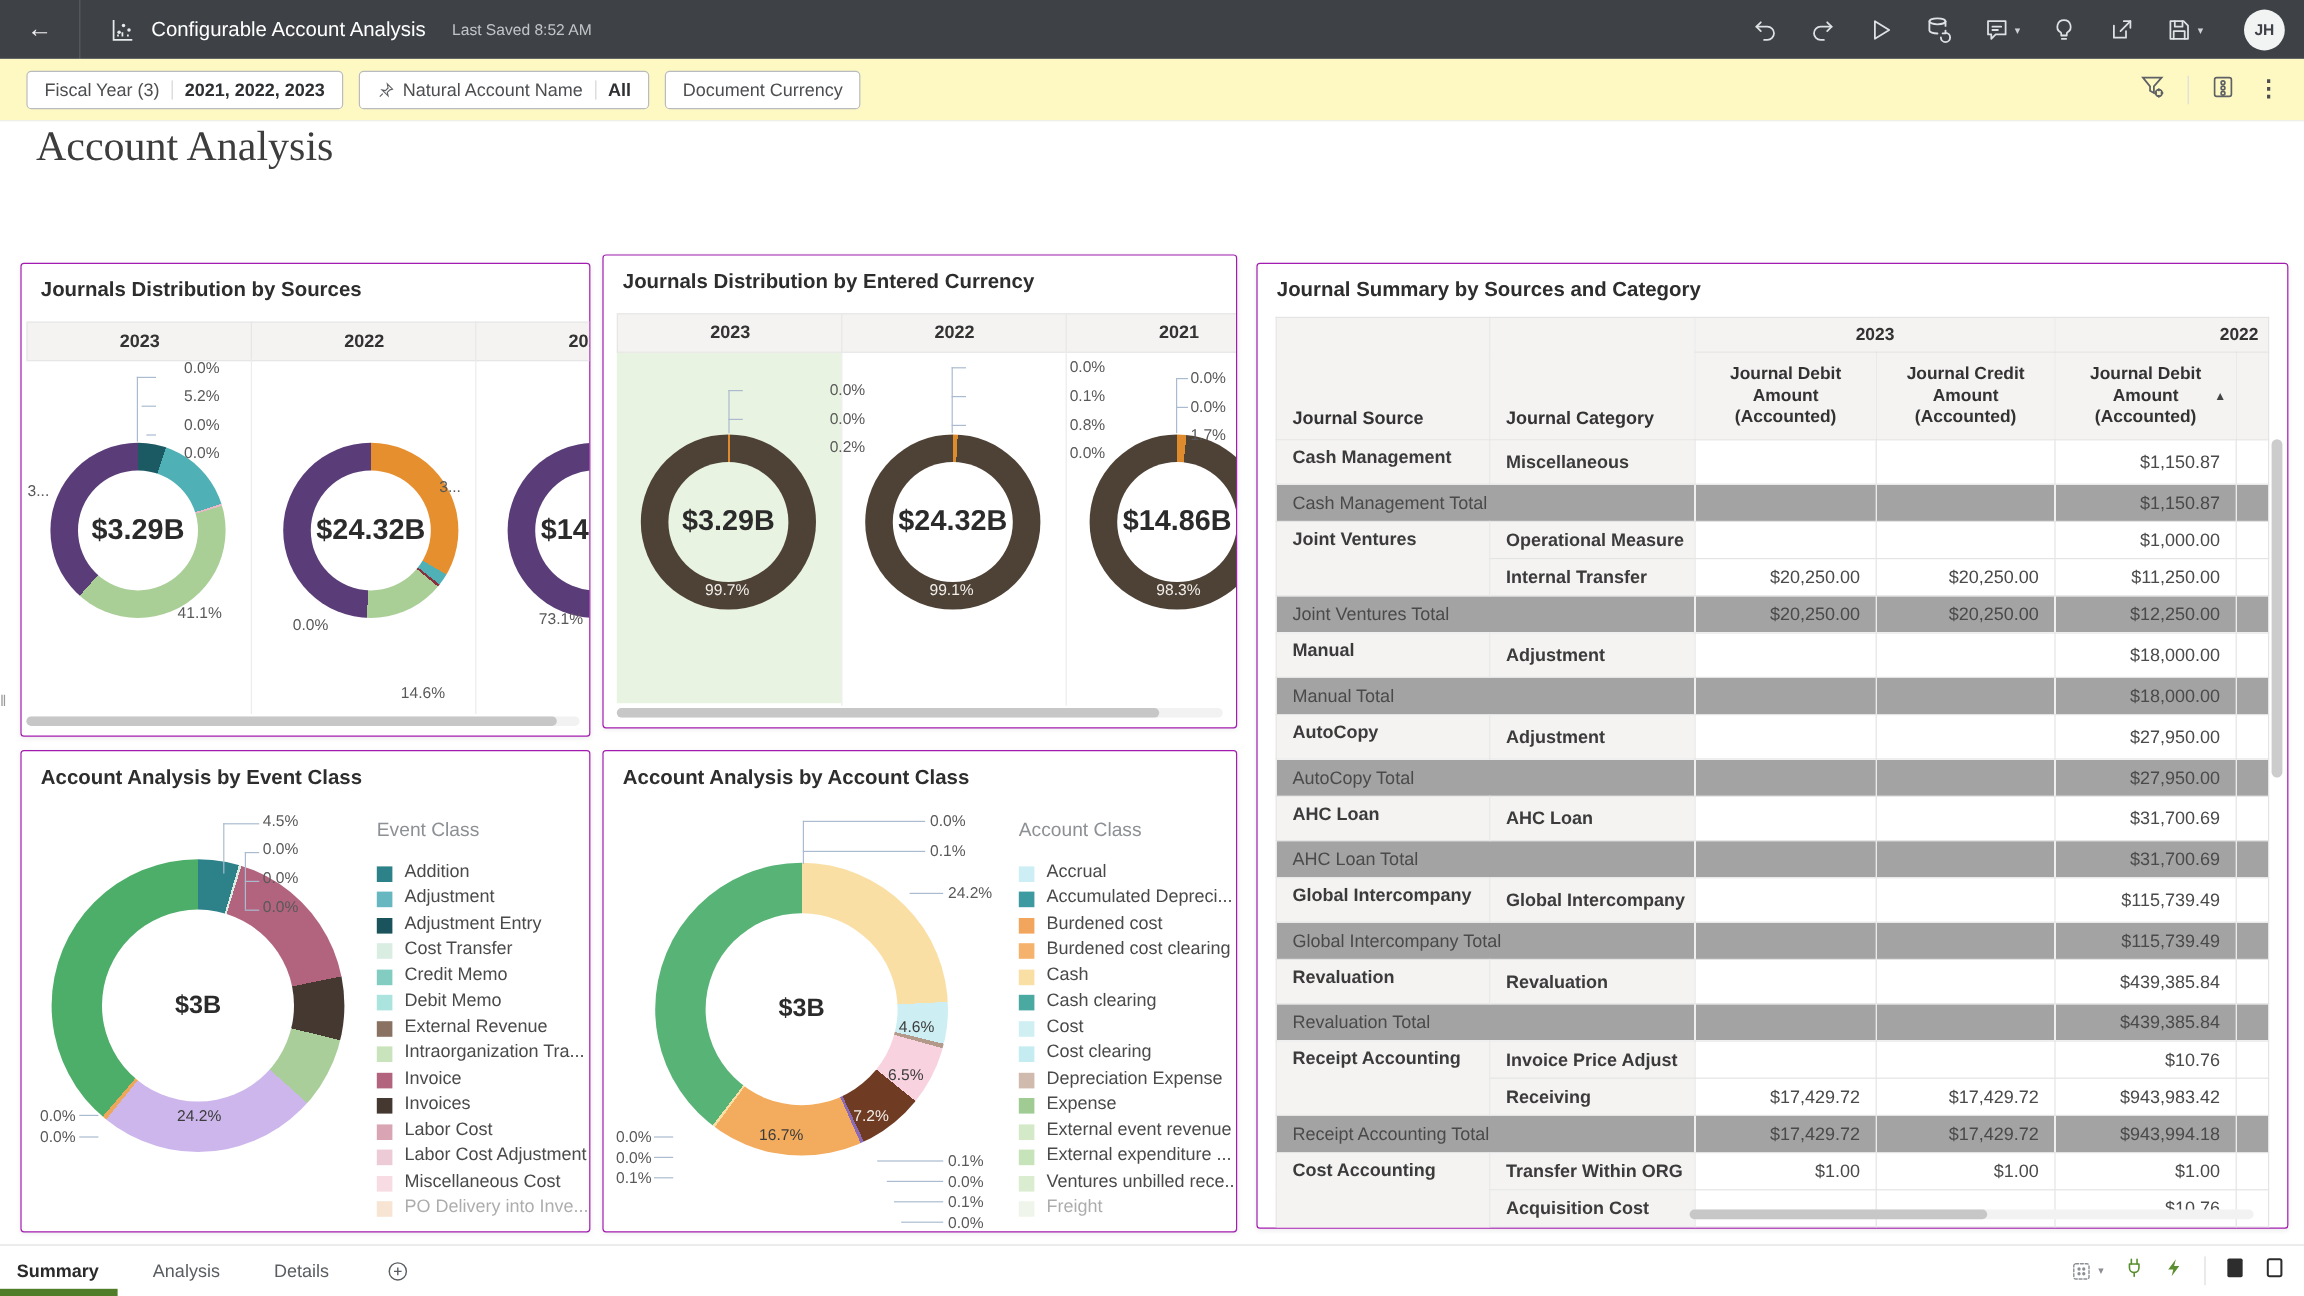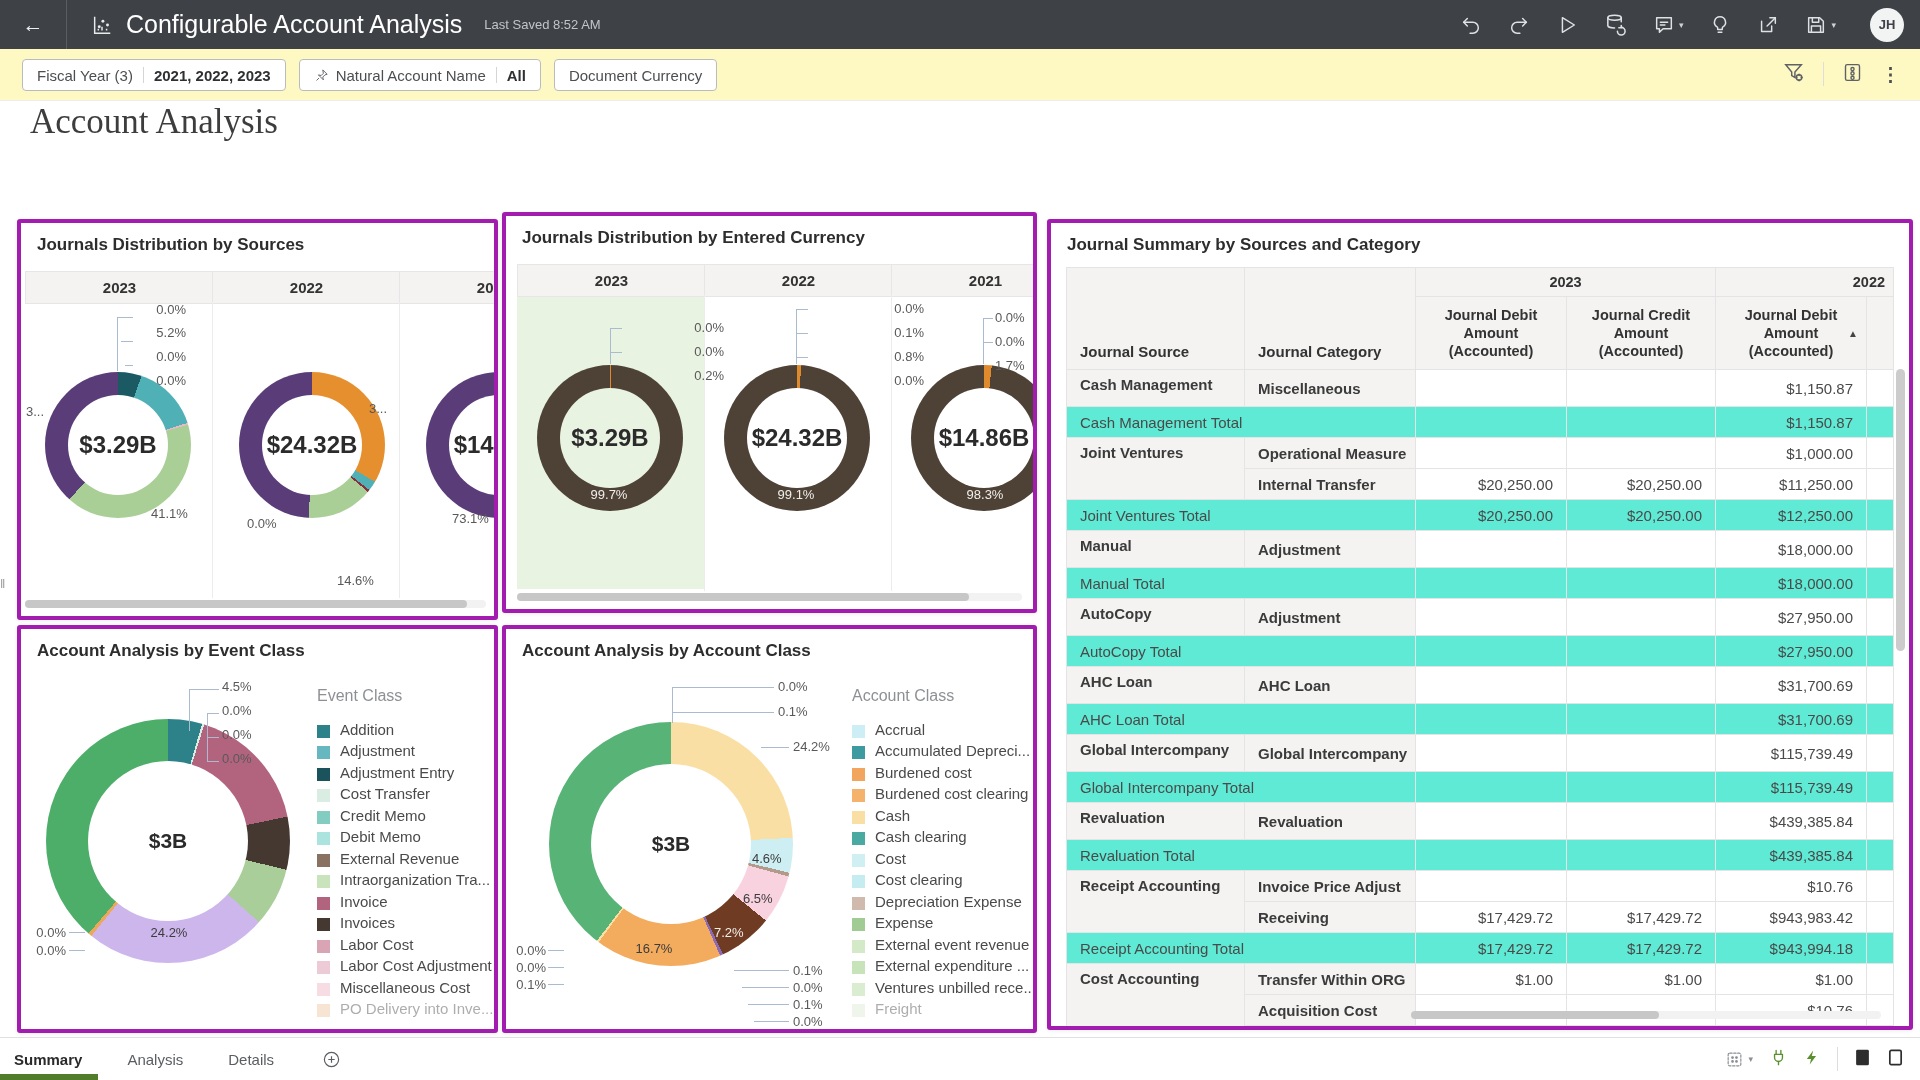--- a/index.html
+++ b/index.html
@@ -5,21 +5,21 @@
   html,body{margin:0;padding:0;width:1920px;height:1080px;overflow:hidden;
     font-family:"Liberation Sans",sans-serif;background:#fff;position:relative}
   i{font-style:normal}
 
   
   .topbar{position:absolute;left:0;top:0;width:1920px;height:49px;background:#3e4247;
     display:flex;align-items:center;color:#e9eaeb;z-index:10}
   .backbtn{width:66px;height:49px;display:flex;align-items:center;justify-content:center;
     border-right:1px solid rgba(255,255,255,.14);font-size:21px;color:#eceeef;cursor:pointer}
   .applogo{margin-left:24px;display:flex;align-items:center}
-  .apptitle{font-size:25px;color:#fff;margin-left:13px;white-space:nowrap}
+  .apptitle{font-size:17px;color:#fff;margin-left:13px;white-space:nowrap}
   .saved{font-size:13px;color:#c2c5c8;margin-left:22px;white-space:nowrap}
   .tabs{position:absolute;left:846px;top:0;height:49px;display:flex;align-items:center;gap:8px;font-size:15px}
   .tab{padding:7px 13px;border-radius:3px;color:#e6e8e9;cursor:pointer}
   .tab.active{background:#5d6267;color:#fff}
   .hicons{position:absolute;right:16px;top:0;height:49px;display:flex;align-items:center;gap:26px}
   .hic{display:flex;align-items:center;cursor:pointer}
   .hic svg{stroke:#dfe2e4;fill:none;stroke-width:1.6;stroke-linecap:round;stroke-linejoin:round}
   .caret{font-size:9px;color:#cfd2d4;margin-left:4px}
   .avatar{width:34px;height:34px;border-radius:50%;background:#f2f3f3;color:#3e4247;
     font-weight:bold;font-size:13px;display:flex;align-items:center;justify-content:center;margin-left:8px;cursor:pointer}
@@ -34,21 +34,21 @@
   .chip .sep{width:1px;height:16px;background:#d5d5d5;margin:0 10px}
   .chip svg{stroke:#5f6165;fill:none;stroke-width:1.5;margin-right:7px}
   .fright{position:absolute;right:20px;top:12px;display:flex;align-items:center;gap:18px}
   .fright svg{stroke:#5f6165;fill:none;stroke-width:1.6;stroke-linecap:round}
   .vdiv{width:1px;height:24px;background:#ddd}
   .kebab{font-size:19px;color:#4c4e50;font-weight:bold;line-height:1;cursor:pointer}
 
   
   .ptitle{position:absolute;left:30px;top:102px;font-family:"Liberation Serif",serif;
     font-size:35px;color:#3d3d3d}
-  .panel{position:absolute;background:#fff;border:4px solid #a21caf;border-radius:3px;
+  .panel{position:absolute;background:#fff;border:1px solid #a21caf;border-radius:3px;
     box-shadow:0 1px 4px rgba(0,0,0,.07);overflow:hidden}
   #p1{left:17px;top:219px;width:473px;height:393px}
   #p2{left:502px;top:212px;width:527px;height:393px}
   #p3{left:1047px;top:219px;width:858px;height:803px}
   #p4{left:17px;top:625px;width:473px;height:400px}
   #p5{left:502px;top:625px;width:527px;height:400px}
   .ptl{position:absolute;left:16px;top:12px;font-size:17px;font-weight:700;color:#2d2d2d;white-space:nowrap}
 
   .ycell{position:absolute;top:48px;height:31px;background:#f4f3f2;border:1px solid #e6e6e6;
     display:flex;align-items:center;justify-content:center;font-weight:700;font-size:15px;color:#333}
@@ -90,21 +90,21 @@
   .jt .yr{height:26px;text-align:center}
   .jt .yr.right{text-align:right;padding-right:8px}
   .jt .lh{vertical-align:bottom;text-align:left;padding:0 0 9px 13px;font-size:15px}
   .jt .ah{height:72px;text-align:center;line-height:1.25;padding:0 8px;position:relative}
   .jt .sort{position:absolute;right:8px;top:31px;font-size:10px;color:#444}
   .jt td{height:30px;padding:0 13px;white-space:nowrap}
   .jt td.vc{text-align:right;background:#fff}
   .jt td.lc{background:#f4f3f2}
   .jt td.bold{font-weight:700;color:#3b3b3b}
   .jt td.src{vertical-align:top;padding-top:6px}
-  .jt tr.total td{background:#5eead4;font-weight:400;color:#4a4a4a}
+  .jt tr.total td{background:#a3a3a3;font-weight:400;color:#4a4a4a}
   .jt td.stub{padding:0}
   .jt tr.data td.stub{background:#fff}
 
   
   .bbar{position:absolute;left:0;bottom:0;width:1920px;height:42px;background:#fff;
     border-top:1px solid #e0e0e0;display:flex;align-items:center;z-index:10}
   .btab{font-size:15px;color:#5a5e62;margin-left:45px;cursor:pointer;white-space:nowrap}
   .btab.first{margin-left:14px}
   .btab.active{color:#2a2a2a;font-weight:700}
   .addcanvas{margin-left:48px;cursor:pointer;display:flex}

